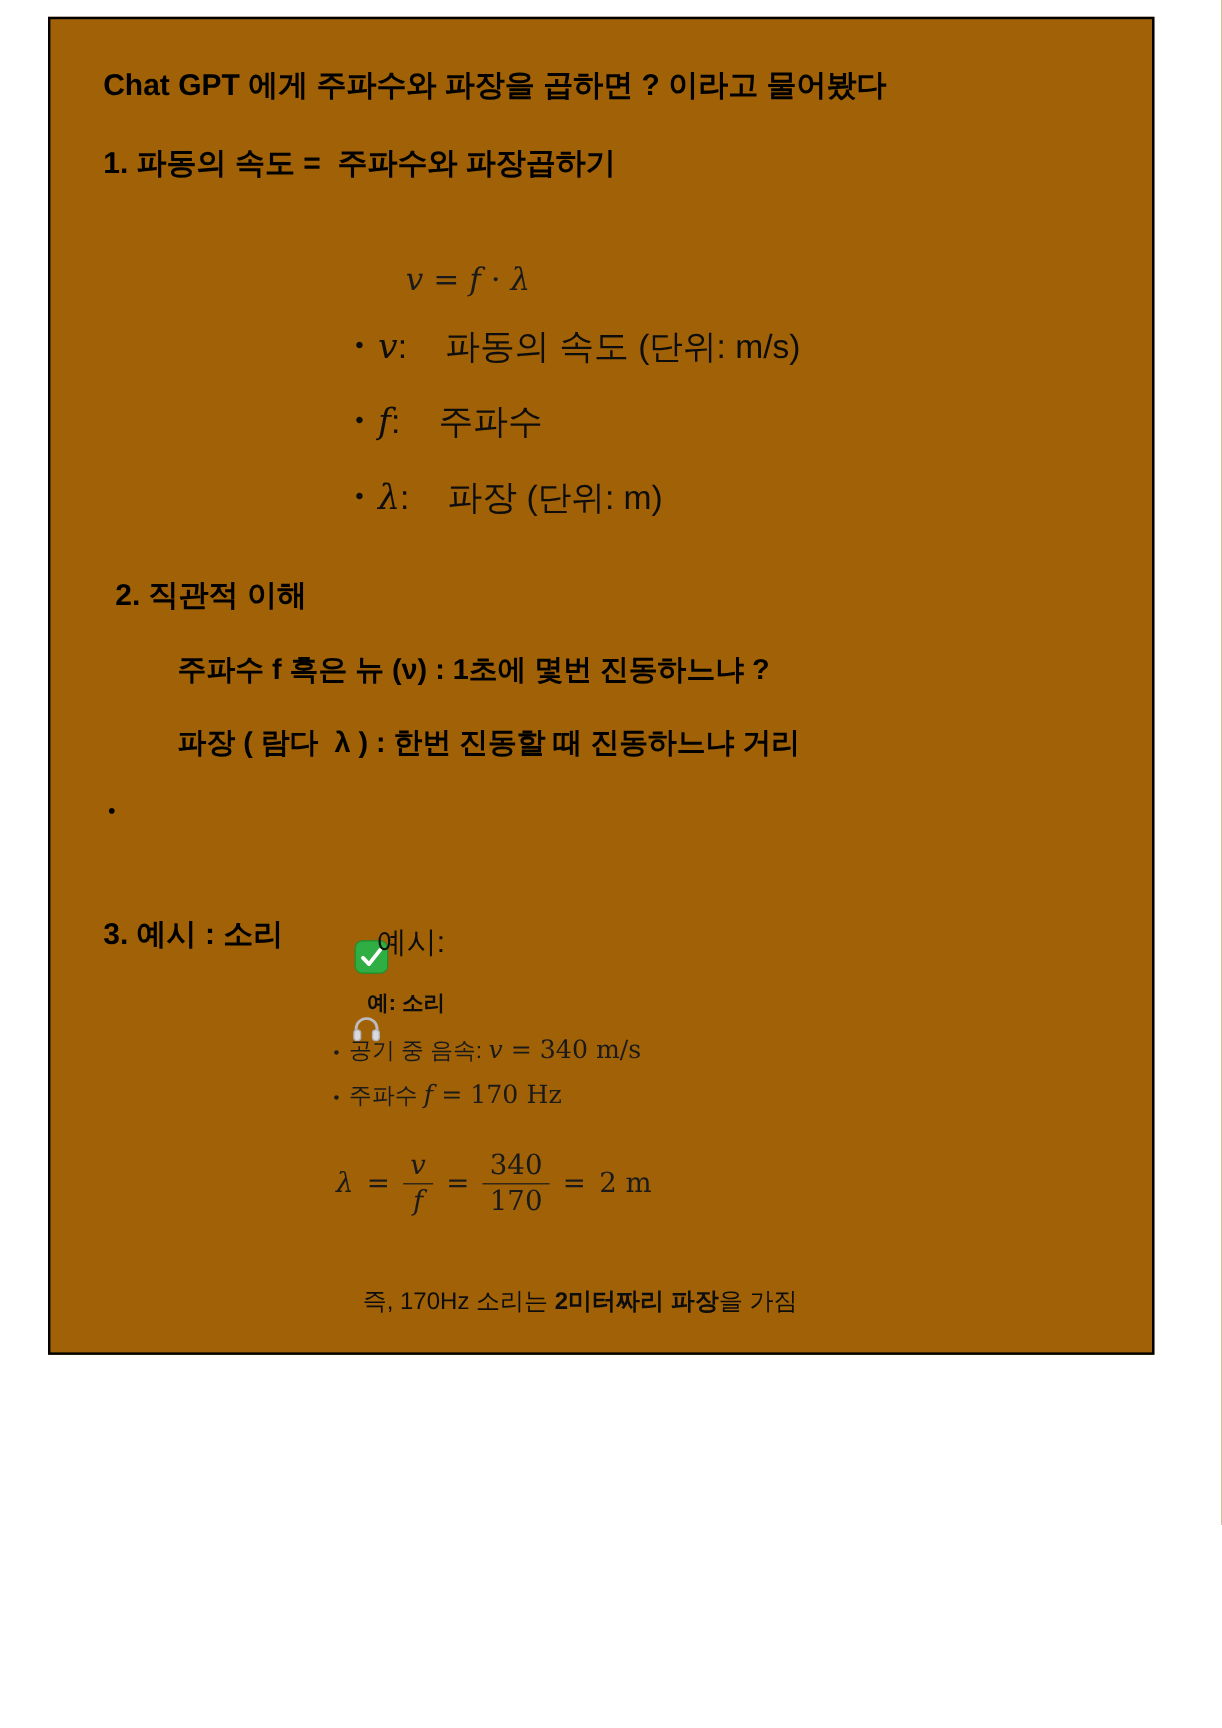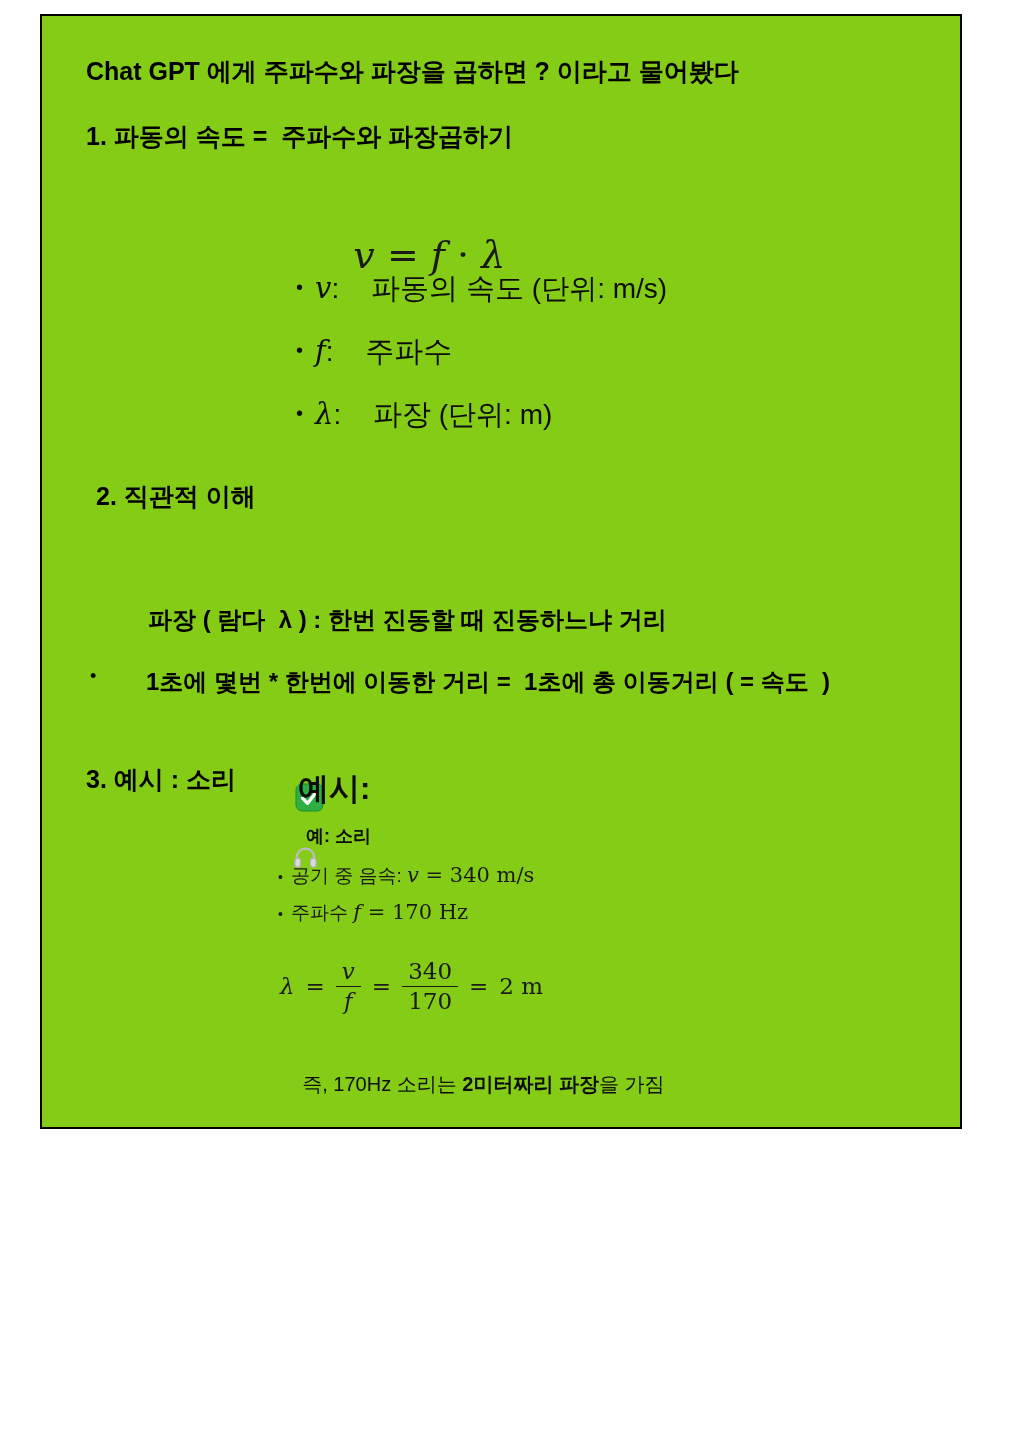--- a/index.html
+++ b/index.html
@@ -3,30 +3,30 @@
 <meta charset="utf-8">
 <style>
   html,body{margin:0;padding:0;}
   body{
     width:1018px;height:1440px;background:#ffffff;position:relative;
     font-family:"Liberation Sans",sans-serif;color:#000;
     -webkit-font-smoothing:antialiased;
   }
   .frame{
     position:absolute;left:40px;top:14px;width:918px;height:1111px;
-    border:2px solid #000;background:#84cc16;box-sizing:content-box;
+    border:2px solid #000;background:#a16207;box-sizing:content-box;
   }
   .abs{position:absolute;white-space:pre;}
   
   .hb{font-weight:700;font-size:25px;line-height:31px;color:#000;letter-spacing:0px;}
   .hb2{font-weight:700;font-size:24px;line-height:30px;color:#000;}
   
   .gpt{color:#0d0d0d;}
   .it{font-style:italic;}
-  .math-lg{font-family:"DejaVu Serif",serif;font-size:38px;color:#1a1a1a;}
+  .math-lg{font-family:"DejaVu Serif",serif;font-size:26px;color:#1a1a1a;}
   .gpt-bullet-row{display:flex;align-items:baseline;color:#0d0d0d;}
   .gpt-dot{font-size:20px;margin-right:12px;transform:translateY(-4px);}
   .gpt-var{font-family:"DejaVu Serif",serif;font-style:italic;font-size:29px;}
   .gpt-term{font-weight:400;font-size:29px;margin-left:24px;}
   .gpt-unit{font-weight:400;font-size:28px;}
   .ex-bullet{display:flex;align-items:baseline;font-size:19px;color:#1a1a1a;}
   .ex-dot{font-size:14px;margin-right:8px;}
   .ex-math{font-family:"DejaVu Serif",serif;font-size:21px;color:#1a1a1a;}
   .frac{display:inline-flex;flex-direction:column;align-items:center;line-height:1.15;}
   .frac .num{border-bottom:1.6px solid #1a1a1a;padding:0 6px 2px;}
@@ -64,32 +64,32 @@
   </div>
   <div class="abs gpt-bullet-row" style="left:254px;top:379px;">
     <span class="gpt-dot">•</span>
     <span class="gpt-var">λ</span>
     <span class="gpt-unit">: </span>
     <span class="gpt-term">파장</span>
     <span class="gpt-unit"> (단위: m)</span>
   </div>
 
   <div class="abs hb" style="left:54px;top:465px;">2. 직관적 이해</div>
+  <div class="abs hb2" style="left:106px;top:528px;">주파수 f 혹은 뉴 (ν) : 1초에 몇번 진동하느냐 ?</div>
   <div class="abs hb2" style="left:106px;top:589px;">파장 ( 람다  λ ) : 한번 진동할 때 진동하느냐 거리</div>
   <div class="abs" style="left:48px;top:650px;font-size:18px;">•</div>
-  <div class="abs hb2" style="left:104px;top:651px;">1초에 몇번 * 한번에 이동한 거리 =  1초에 총 이동거리 ( = 속도  )</div>
 
   <div class="abs hb" style="left:44px;top:748px;">3. 예시 : 소리</div>
   <div class="abs" style="left:235px;top:749px;width:29px;height:29px;">
     <svg width="29" height="29" viewBox="0 0 29 29">
       <rect x="1" y="1" width="27" height="27" rx="6" fill="#2fae43" stroke="#1d8f30" stroke-width="1"></rect>
       <path d="M7.5 15.2 l5 5.2 L21.8 8.6" fill="none" stroke="#ffffff" stroke-width="3.2" stroke-linecap="round" stroke-linejoin="round"></path>
     </svg>
   </div>
-  <div class="abs gpt" style="left:256px;top:752px;font-size:31px;font-weight:700;">예시:</div>
+  <div class="abs gpt" style="left:272px;top:752px;font-size:25px;font-weight:400;">예시:</div>
 
   <div class="abs" style="left:232px;top:810px;width:27px;height:27px;">
     <svg width="27" height="27" viewBox="0 0 24 24">
       <path d="M4.2 15 v-3 a7.8 7.8 0 0 1 15.6 0 v3" fill="none" stroke="#bcbcc2" stroke-width="2"></path>
       <rect x="2.6" y="12.6" width="5" height="8" rx="2.4" fill="#d9d9de" stroke="#b2b2b9" stroke-width="1"></rect>
       <rect x="16.4" y="12.6" width="5" height="8" rx="2.4" fill="#d9d9de" stroke="#b2b2b9" stroke-width="1"></rect>
     </svg>
   </div>
   <div class="abs gpt" style="left:264px;top:808px;font-size:18px;font-weight:700;">예: 소리</div>
 

